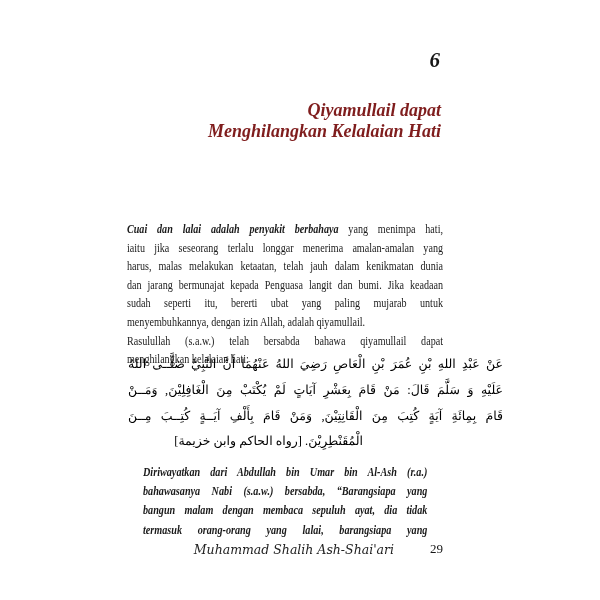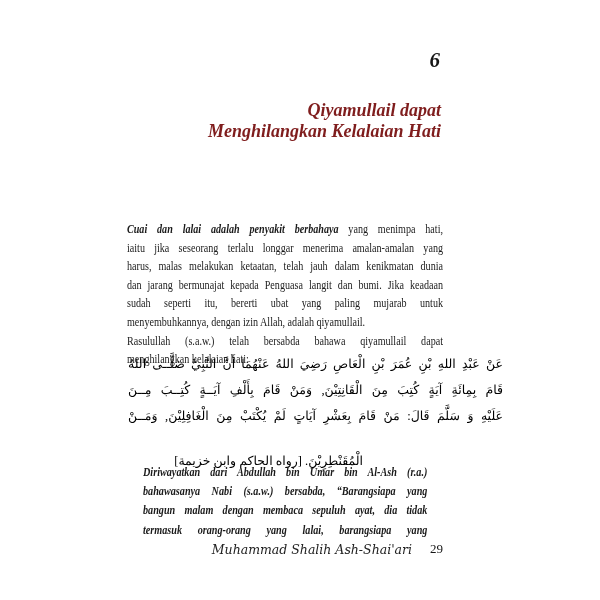--- a/index.html
+++ b/index.html
@@ -22,30 +22,30 @@
   }
   .body-block .ln{height:18.6px;overflow:hidden;}
   .jl{text-align:justify;text-align-last:justify;}
   .lead{font-weight:bold;font-style:italic;}
   .arabic-block{
     position:absolute;top:352px;left:128px;width:375px;
     direction:rtl;font-family:Liberation Serif, serif;
     font-size:12.5px;line-height:25.8px;color:#000000;
   }
   .arabic-block .aln{height:25.8px;overflow:hidden;}
-  .arabic-block .cite{text-align:right;padding-left:0;padding-right:140px;text-align-last:auto;margin-top:20px;}
+  .arabic-block .cite{text-align:right;padding-left:0;padding-right:140px;text-align-last:auto;}
   .quote-block{
     position:absolute;top:463px;left:143px;width:360px;
     transform:scaleX(0.79);transform-origin:0 0;
     font-size:12.9px;line-height:19.2px;font-style:italic;font-weight:bold;color:#1a1a1a;
   }
   .quote-block .ln{height:19.2px;overflow:hidden;}
   .footer{
     position:absolute;top:541px;right:157px;
-    display:flex;align-items:center;gap:18px;
+    display:flex;align-items:center;gap:36px;
   }
   .footer .author{
     font-family:"DejaVu Serif",serif;font-style:italic;font-size:12.5px;color:#222222;
   }
   .footer .pagenum{font-size:13px;color:#161616;}
 </style>
 </head>
 <body>
 
 <div class="stage">
@@ -63,22 +63,22 @@
     <div class="ln jl">harus, malas melakukan ketaatan, telah jauh dalam kenikmatan dunia</div>
     <div class="ln jl">dan jarang bermunajat kepada Penguasa langit dan bumi. Jika keadaan</div>
     <div class="ln jl">sudah seperti itu, bererti ubat yang paling mujarab untuk</div>
     <div class="ln">menyembuhkannya, dengan izin Allah, adalah qiyamullail.</div>
     <div class="ln jl">Rasulullah (s.a.w.) telah bersabda bahawa qiyamullail dapat</div>
     <div class="ln">menghilangkan kelalaian hati:</div>
   </div>
 
   <div class="arabic-block" dir="rtl" lang="ar">
     <div class="aln jl">عَنْ عَبْدِ اللهِ بْنِ عُمَرَ بْنِ الْعَاصِ رَضِيَ اللهُ عَنْهُمَا أَنَّ النَّبِيَّ صَلَّــى اللهُ</div>
+    <div class="aln jl">عَلَيْهِ وَ سَلَّمَ قَالَ: مَنْ قَامَ بِعَشْرِ آيَاتٍ لَمْ يُكْتَبْ مِنَ الْغَافِلِيْنَ, وَمَــنْ</div>
     <div class="aln jl">قَامَ بِمِائَةِ آيَةٍ كُتِبَ مِنَ الْقَانِتِيْنَ, وَمَنْ قَامَ بِأَلْفِ آيَــةٍ كُتِــبَ مِــنَ</div>
-    <div class="aln jl">عَلَيْهِ وَ سَلَّمَ قَالَ: مَنْ قَامَ بِعَشْرِ آيَاتٍ لَمْ يُكْتَبْ مِنَ الْغَافِلِيْنَ, وَمَــنْ</div>
     <div class="aln cite">الْمُقَنْطِرِيْنَ. [رواه الحاكم وابن خزيمة]</div>
   </div>
 
   <div class="quote-block">
     <div class="ln jl">Diriwayatkan dari Abdullah bin Umar bin Al-Ash (r.a.)</div>
     <div class="ln jl">bahawasanya Nabi (s.a.w.) bersabda, “Barangsiapa yang</div>
     <div class="ln jl">bangun malam dengan membaca sepuluh ayat, dia tidak</div>
     <div class="ln jl">termasuk orang-orang yang lalai, barangsiapa yang</div>
   </div>
 

